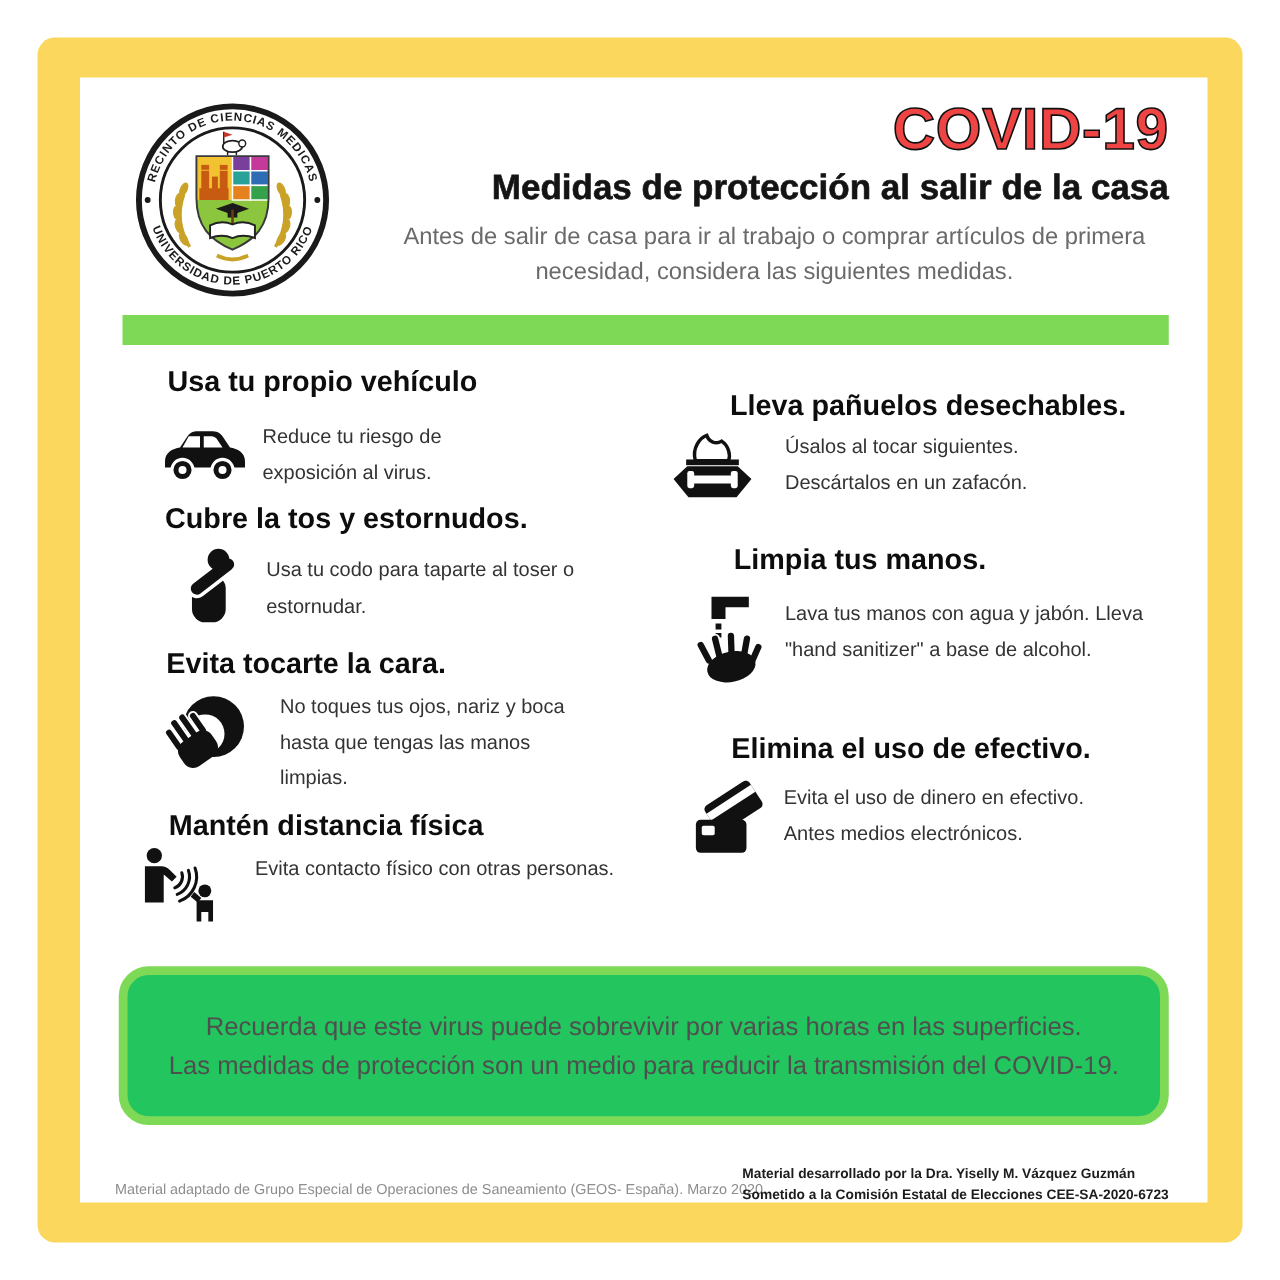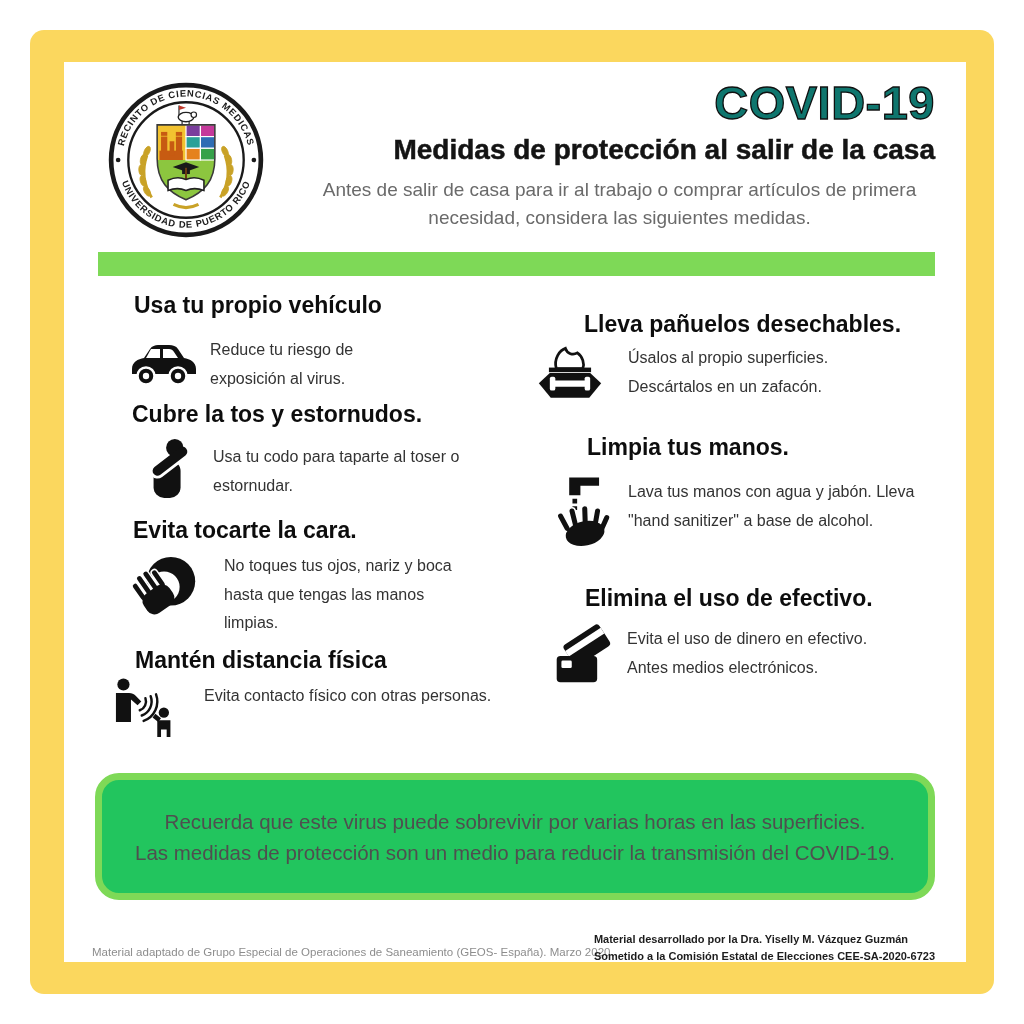--- a/index.html
+++ b/index.html
@@ -4,21 +4,21 @@
 <style>
   *{margin:0;padding:0;box-sizing:border-box}
   html,body{width:1024px;height:1024px;background:#ffffff;font-family:"Liberation Sans","DejaVu Sans",sans-serif}
   .poster{position:relative;width:1024px;height:1024px;background:#fff;overflow:hidden}
   .frame{position:absolute;left:30px;top:30px;right:30px;bottom:30px;background:#FBD75E;border-radius:14px}
   .card{position:absolute;left:34px;top:32px;right:28px;bottom:32px;background:#fff}
 
   .seal{position:absolute;left:44px;top:20px;width:156px;height:156px}
   .seal text{font-family:"Liberation Sans","DejaVu Sans",sans-serif}
 
-  .title{position:absolute;top:13px;right:31px;font-size:47px;font-weight:700;color:#0f766e;-webkit-text-stroke:1.3px #101010;letter-spacing:.5px}
+  .title{position:absolute;top:13px;right:31px;font-size:47px;font-weight:700;color:#ef4444;-webkit-text-stroke:1.3px #101010;letter-spacing:.5px}
   .subtitle{position:absolute;top:72px;right:31px;font-size:28px;font-weight:700;color:#141414;-webkit-text-stroke:.5px #141414}
   .desc{position:absolute;top:114px;left:240px;right:31px;text-align:center;font-size:19px;line-height:28px;color:#6a6a6a}
   .bar{position:absolute;left:34px;right:31px;top:190px;height:24px;background:#7ED957}
 
   .mh{position:absolute;font-size:23px;font-weight:700;color:#0d0d0d;white-space:nowrap}
   .mt{position:absolute;font-size:16px;line-height:28.5px;color:#333}
   .mi{position:absolute}
   .mi svg{width:100%;height:100%;display:block;overflow:visible}
 
   #h1{left:70px;top:230px}  #i1{left:64px;top:275px;width:68px;height:50px}  #t1{left:146px;top:274px;width:210px}
@@ -187,21 +187,21 @@
       <span class="mi" id="i5">
         <svg viewBox="0 0 72 62">
           <path d="M21 25C18 14 25 5 31 3c2 6 8 8 13 5 6 4 8 12 6 17z" fill="#fff" stroke="#111" stroke-width="3"></path>
           <rect x="13" y="24" width="46" height="5" fill="#111"></rect>
           <path d="M2 41L14 30h44l12 11-13 16H15z" fill="#111"></path>
           <rect x="17" y="38" width="38" height="7" rx="2" fill="#fff"></rect>
           <rect x="14" y="34" width="6" height="15" rx="2" fill="#fff"></rect>
           <rect x="52" y="34" width="6" height="15" rx="2" fill="#fff"></rect>
         </svg>
       </span>
-      <p class="mt" id="t5">Úsalos al propio superficies. Descártalos en un zafacón.</p>
+      <p class="mt" id="t5">Úsalos al tocar siguientes. Descártalos en un zafacón.</p>
 
       <h3 class="mh" id="h6">Limpia tus manos.</h3>
       <span class="mi" id="i6">
         <svg viewBox="0 0 60 80">
           <path d="M12 4h32v9H24v10H12z" fill="#111"></path>
           <line x1="18" y1="27" x2="18" y2="39" stroke="#111" stroke-width="5" stroke-dasharray="5 3"></line>
           <g fill="#111" stroke="#fff" stroke-width="1.6">
             <rect x="8" y="40" width="7" height="22" rx="3.5" transform="rotate(-28 11 62)"></rect>
             <rect x="17" y="36" width="7" height="26" rx="3.5" transform="rotate(-14 20 62)"></rect>
             <rect x="26" y="34" width="7" height="28" rx="3.5" transform="rotate(-2 29 62)"></rect>

